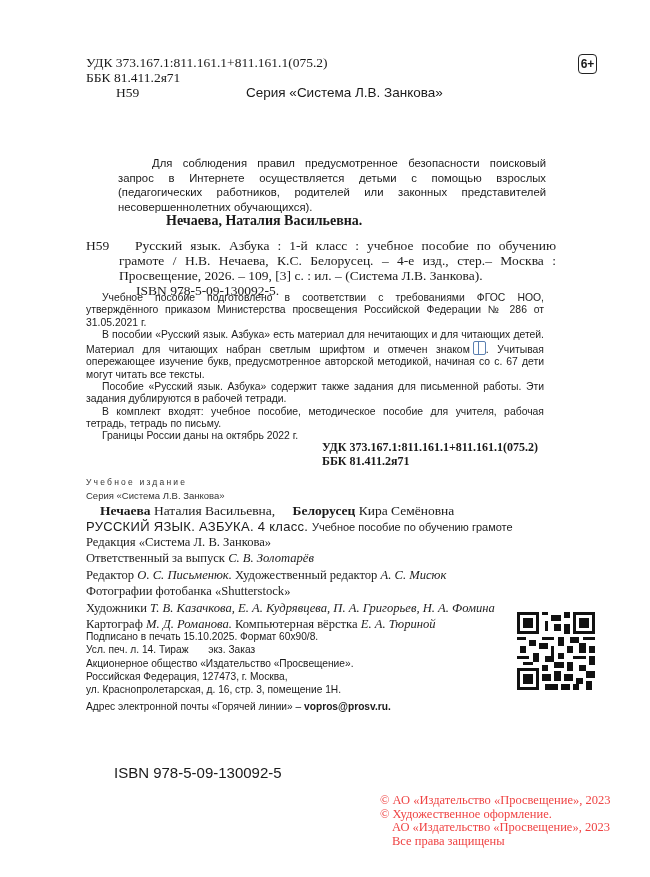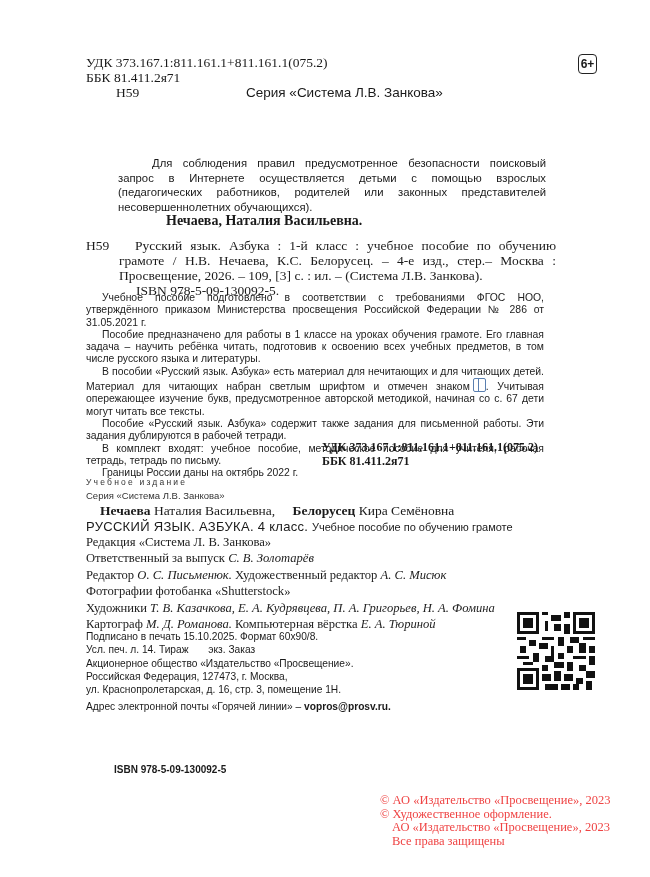--- a/index.html
+++ b/index.html
@@ -43,21 +43,21 @@
   #credits { left: 86px; top: 534px; font-size: 12.6px; line-height: 16.4px; color: #222; }
   #credits i { font-style: italic; }
 
   #print-info { left: 86px; top: 631px; font-size: 10.2px; line-height: 12.5px; }
   #publisher { left: 86px; top: 658px; font-size: 10.2px; line-height: 12.8px; }
   #hotline { left: 86px; top: 701px; font-size: 10.2px; }
   #hotline b { font-weight: bold; }
 
   #qr { left: 517px; top: 612px; width: 78px; height: 78px; }
 
-  #isbn-bottom { left: 86px; top: 764px; font-size: 10px; font-weight: bold; padding-left: 28px; }
+  #isbn-bottom { left: 86px; top: 764px; font-size: 15px; font-weight: normal; padding-left: 28px; }
   #copyright { left: 380px; top: 794px; font-size: 12.5px; line-height: 13.5px; color: #ef4444; }
   #copyright .indent { padding-left: 12px; }
 </style>
 </head>
 <body>
 
 <div class="abs serif line" id="top-codes">
   <div>УДК 373.167.1:811.161.1+811.161.1(075.2)</div>
   <div>ББК 81.411.2я71</div>
   <div><span class="n59">Н59</span><span class="sans" id="series-top" style="padding-left:40px">Серия «Система Л.В. Занкова»</span></div>
@@ -72,21 +72,20 @@
 <div class="abs serif line" id="author-head">Нечаева, Наталия Васильевна.</div>
 
 <div class="abs serif" id="catalog">
   <span class="code">Н59</span>
   <div class="body">Русский язык. Азбука : 1-й класс : учебное пособие по обучению грамоте / Н.В. Нечаева, К.С. Белорусец. – 4-е изд., стер.– Москва : Просвещение, 2026. – 109, [3] с. : ил. – (Система Л.В. Занкова).</div>
   <div class="isbn">ISBN 978-5-09-130092-5.</div>
 </div>
 
 <div class="abs sans" id="annotation" style="top:292px">
   <p>Учебное пособие подготовлено в соответствии с требованиями ФГОС НОО, утверждённого приказом Министерства просвещения Российской Федерации № 286 от 31.05.2021 г.</p>
-  <p>Пособие предназначено для работы в 1 классе на уроках обучения грамоте. Его главная задача – научить ребёнка читать, подготовив к освоению всех учебных предметов, в том числе русского языка и литературы.</p>
   <p><span>В пособии «Русский язык. Азбука» есть материал для нечитающих и для читающих детей. Материал для читающих набран светлым шрифтом и отмечен знаком</span><span class="reader-sign"></span><span>. Учитывая опережающее изучение букв, предусмотренное авторской методикой, начиная со с. 67 дети могут читать все тексты.</span></p>
   <p>Пособие «Русский язык. Азбука» содержит также задания для письменной работы. Эти задания дублируются в рабочей тетради.</p>
   <p>В комплект входят: учебное пособие, методическое пособие для учителя, рабочая тетрадь, тетрадь по письму.</p>
   <p>Границы России даны на октябрь 2022 г.</p>
 </div>
 
 <div class="abs serif line" id="udk-bottom">
   <div>УДК 373.167.1:811.161.1+811.161.1(075.2)</div>
   <div>ББК 81.411.2я71</div>
 </div>

